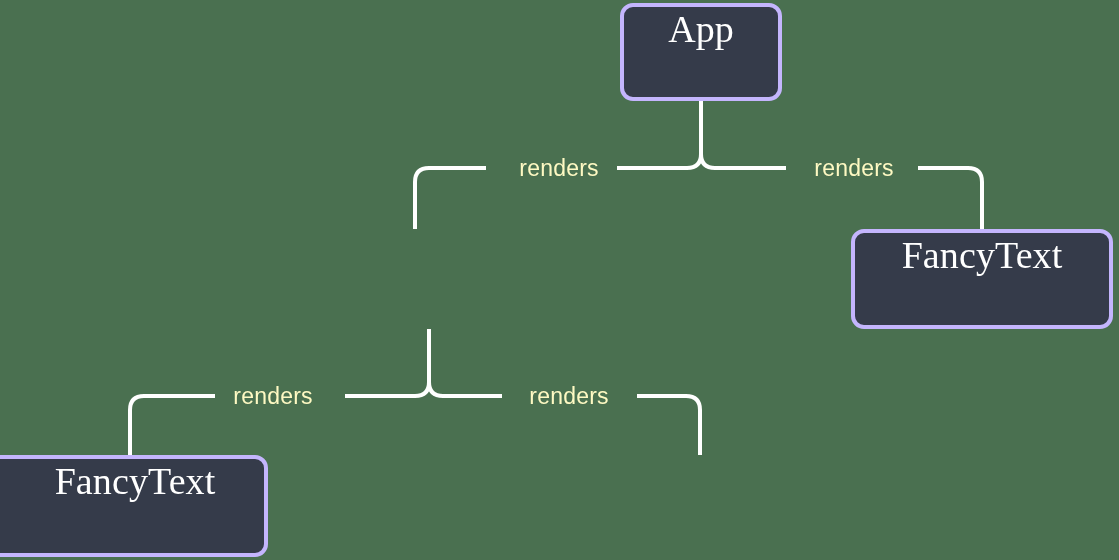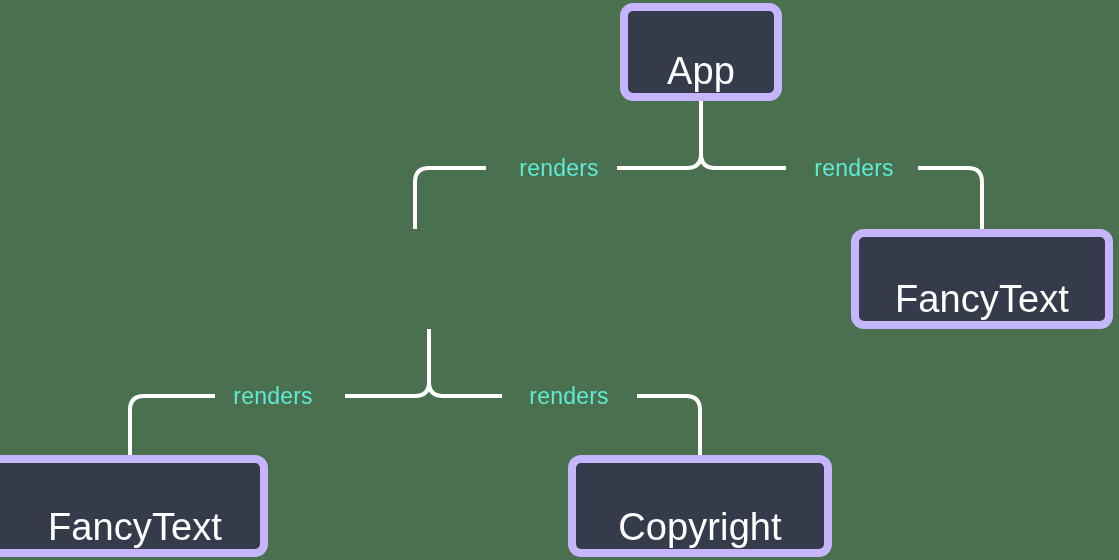--- a/index.html
+++ b/index.html
@@ -25,36 +25,37 @@
     top: 0;
     left: 0;
     width: 1119px;
     height: 560px;
     pointer-events: none;
   }
   .node-box {
     position: absolute;
     box-sizing: border-box;
     background: #353b4a;
-    border: 8px solid #c4b5fd;
+    border: 4px solid #c4b5fd;
     border-radius: 13px;
     display: flex;
-    align-items: flex-end;
+    align-items: flex-start;
     justify-content: center;
     color: #ffffff;
     letter-spacing: 0.1px;
+    font-family: Liberation Serif, serif;
   }
   .node-label {
     color: #ffffff;
     white-space: nowrap;
     font-weight: 400;
   }
   .edge-label {
     position: absolute;
-    color: #5eead4;
+    color: #fef9c3;
     font-size: 23px;
     font-weight: 400;
     white-space: nowrap;
     text-align: center;
     transform: translate(-50%, -50%);
     letter-spacing: 0.2px;
   }
   
   #node-app        { left: 620px; top: 3px;   width: 162px; height: 98px;  }
   #node-app .node-label { font-size: 38px; }
@@ -105,17 +106,14 @@
 
 
   <div class="node-box" id="node-fancytext-right">
     <span class="node-label">FancyText</span>
   </div>
 
   <div class="node-box" id="node-fancytext-bottom">
     <span class="node-label">FancyText</span>
   </div>
 
-  <div class="node-box" id="node-copyright">
-    <span class="node-label">Copyright</span>
-  </div>
 
 </div>
 
 </body></html>

